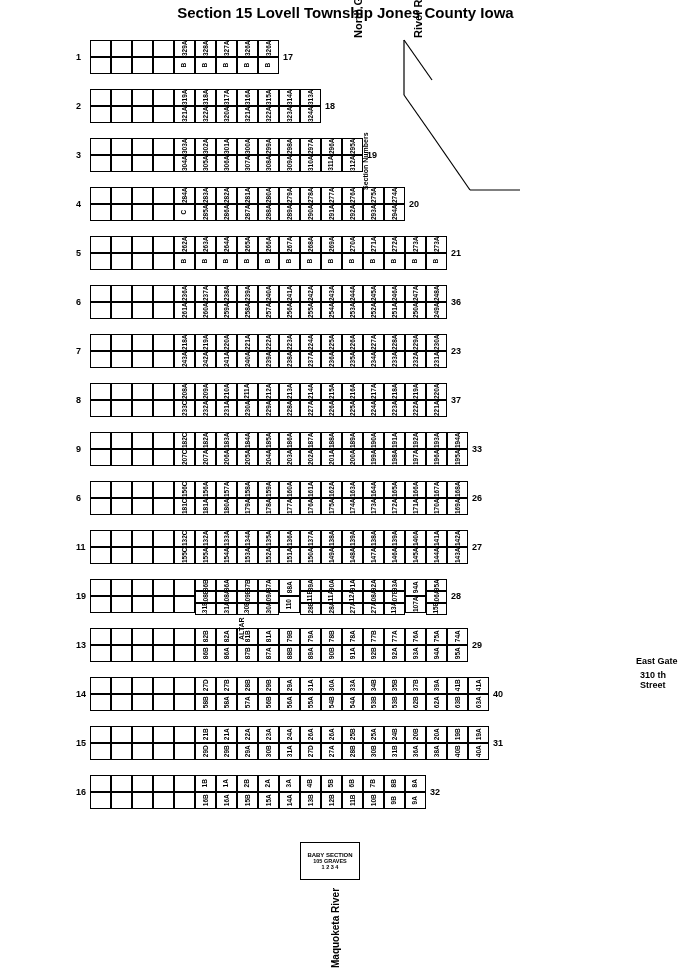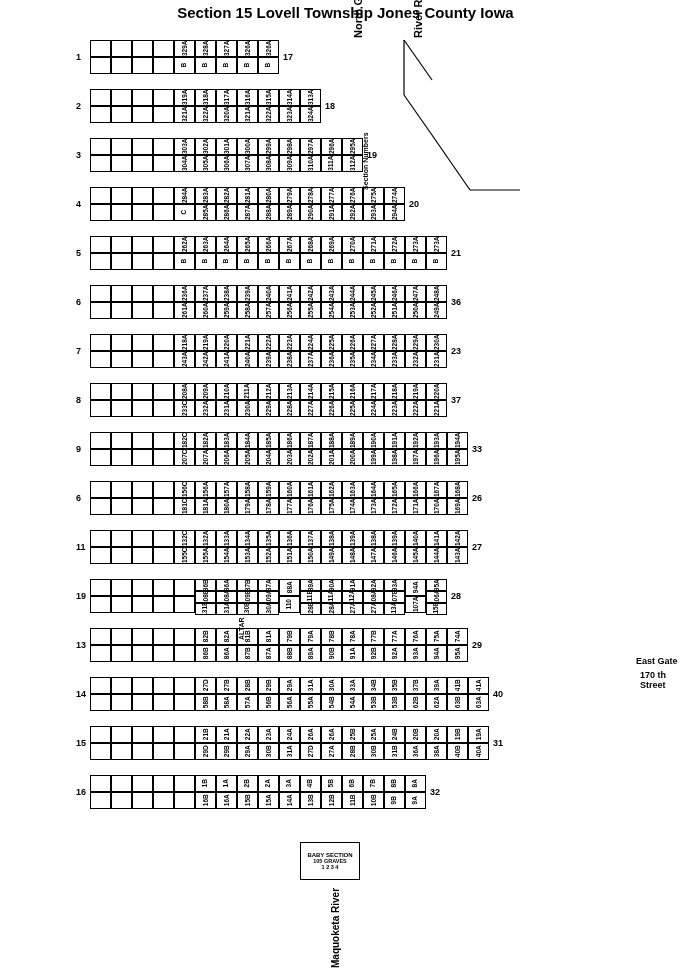--- a/index.html
+++ b/index.html
@@ -1912,21 +1912,21 @@
       </div>
     </div>
     <div class="hdr" style="left: 76px; top: 787px;">16</div>
     <div class="hdr" style="left: 430px; top: 787px;">32</div>
     <div class="rot90" style="left: 352px; top: 38px; font-size: 11px; font-weight: bold;">North Gate</div>
     <div class="rot90" style="left: 412px; top: 38px; font-size: 11px; font-weight: bold;">River Road</div>
     <div class="rot90" style="left: 362px; top: 190px; font-size: 7px; font-weight: bold;">Section Numbers</div>
     <div class="rot90" style="left: 238px; top: 640px; font-size: 7px; font-weight: bold;">ALTAR</div>
     <div class="rot90" style="left: 330px; top: 968px; font-size: 10px; font-weight: bold;">Maquoketa River</div>
     <div class="lbl" style="left: 636px; top: 656px; font-size: 9px;">East Gate</div>
-    <div class="lbl" style="left: 640px; top: 670px; font-size: 9px;">170 th Street</div>
+    <div class="lbl" style="left: 640px; top: 670px; font-size: 9px;">310 th Street</div>
     <div style="position: absolute; left: 300px; top: 842px; width: 58px; height: 36px; border: 1px solid rgb(0, 0, 0); display: flex; flex-direction: column; align-items: center; justify-content: center;">
       <div style="font-size: 6px; font-weight: bold;">BABY SECTION</div>
       <div style="font-size: 5.5px; font-weight: bold;">105 GRAVES</div>
       <div style="font-size: 5.5px; font-weight: bold;">1 2 3 4</div>
     </div>
     <svg width="691" height="975" style="position: absolute; left: 0px; top: 0px; pointer-events: none;">
       <line x1="404" y1="40" x2="404" y2="95" stroke="#000" stroke-width="1.2"></line>
       <line x1="404" y1="95" x2="432" y2="135" stroke="#000" stroke-width="1.2"></line>
       <line x1="432" y1="135" x2="470" y2="190" stroke="#000" stroke-width="1.2"></line>
       <line x1="470" y1="190" x2="520" y2="190" stroke="#000" stroke-width="1.2"></line>

